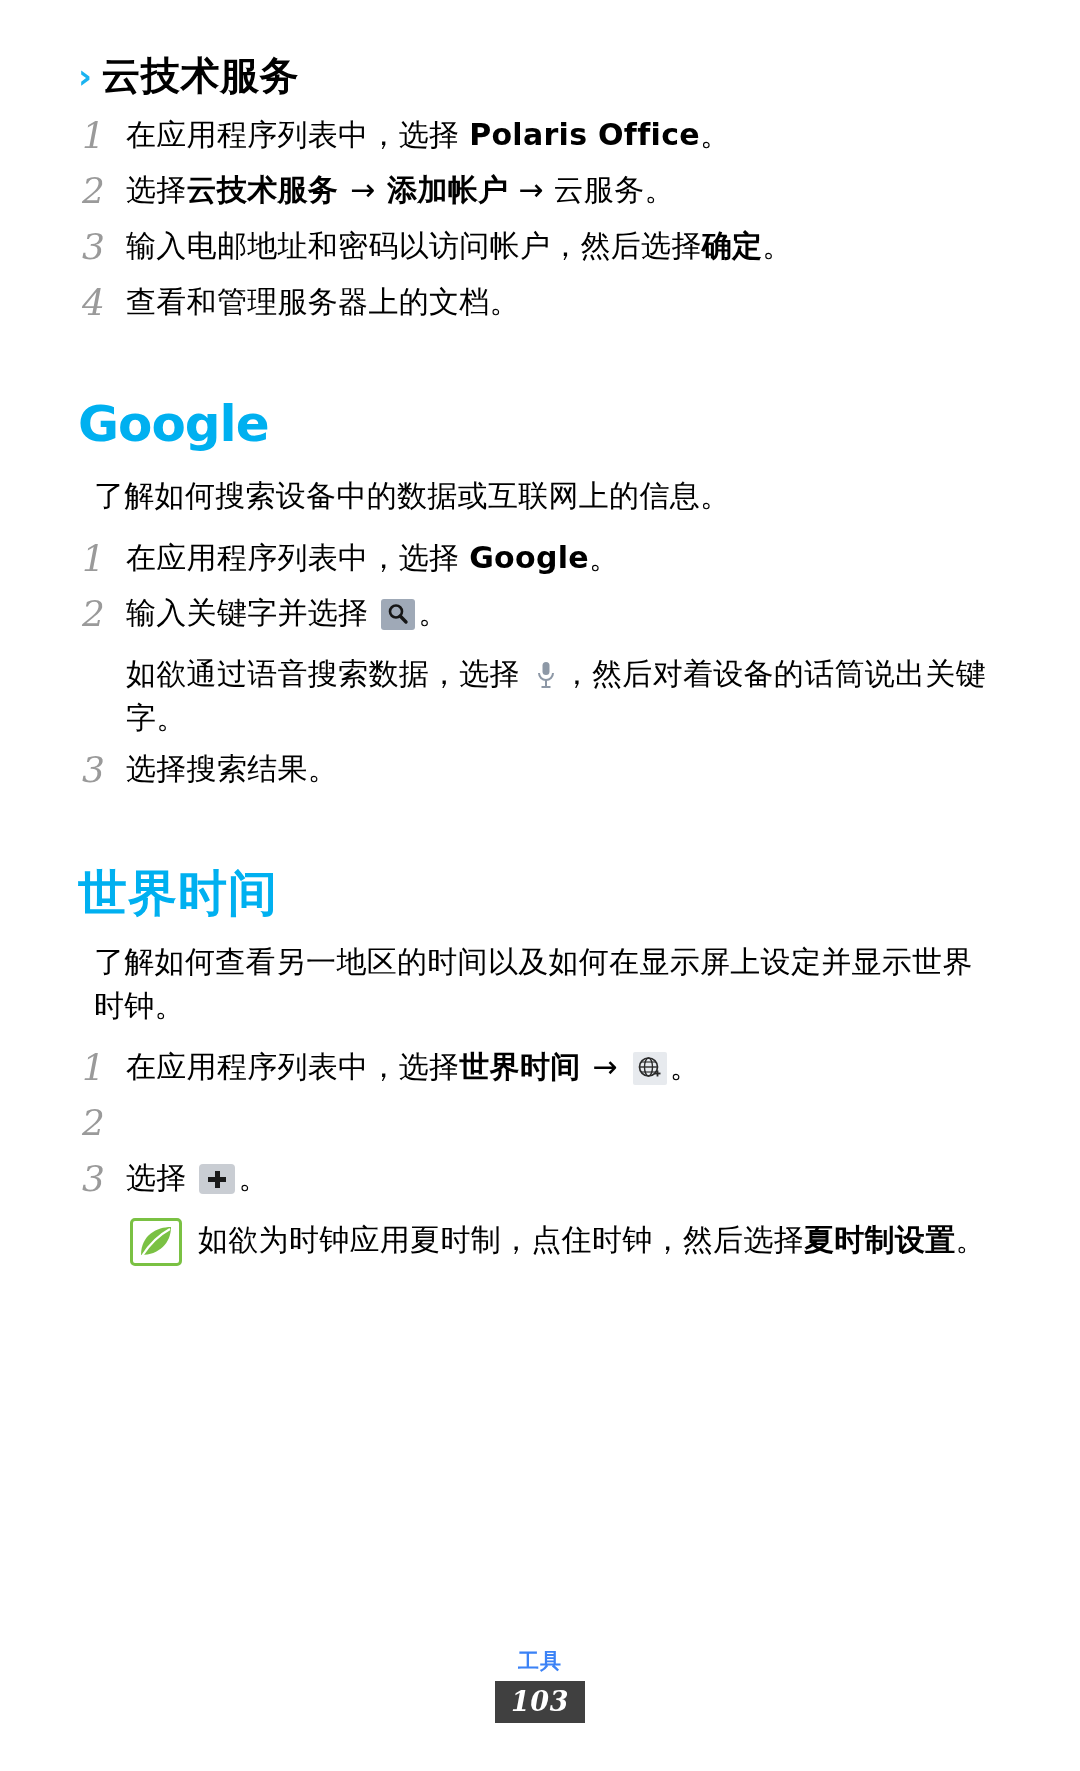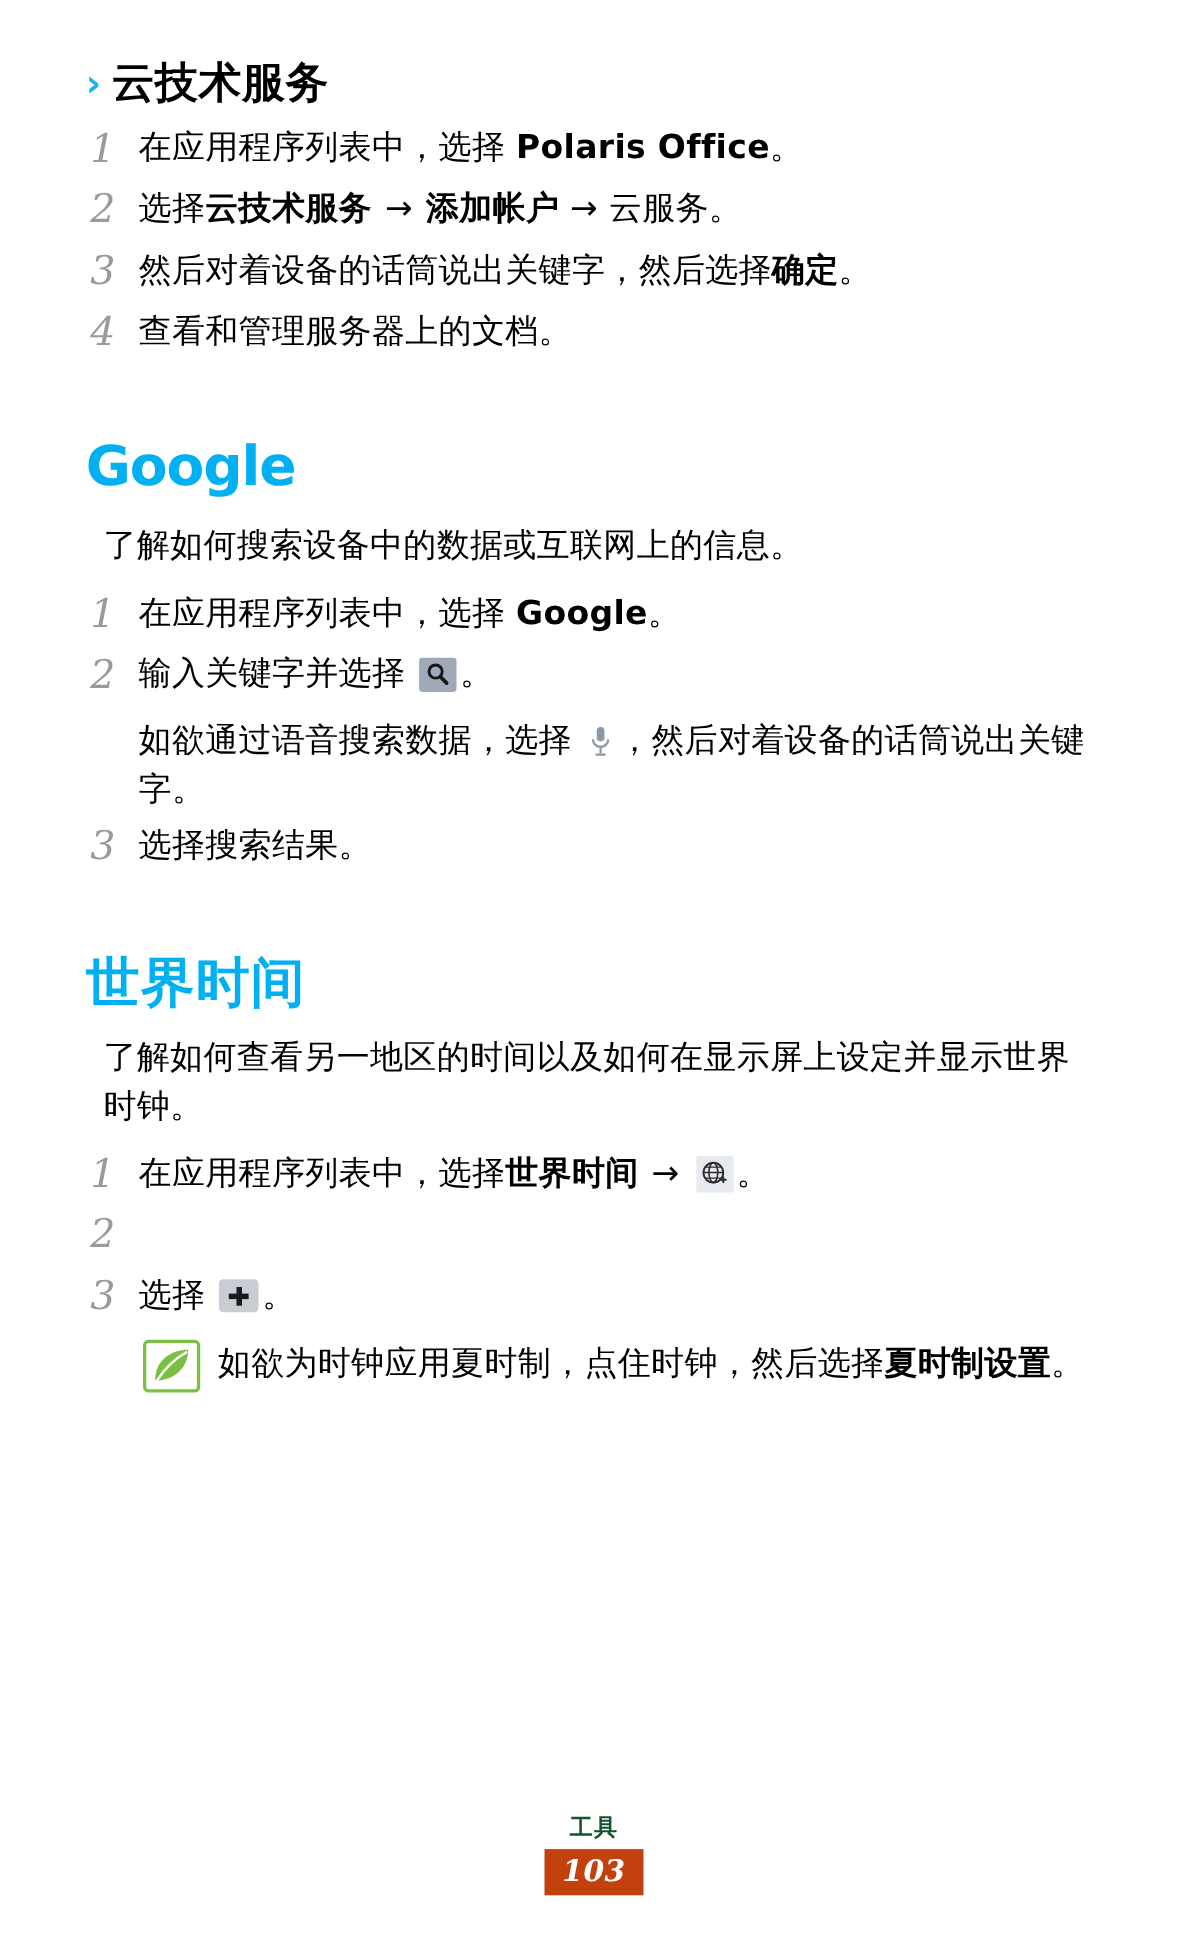--- a/index.html
+++ b/index.html
@@ -189,28 +189,28 @@
   
   .footer {
     position: absolute;
     left: 0;
     right: 0;
     bottom: 48px;
     text-align: center;
   }
   .footer-section {
     font-size: 21px;
-    color: #14532d;
+    color: #3b82f6;
     font-weight: bold;
     letter-spacing: 1px;
     margin-bottom: 6px;
   }
   .footer-page {
     display: inline-block;
-    background: #c2410c;
+    background: #404040;
     color: #ffffff;
     font-family: "DejaVu Serif", "Liberation Serif", serif;
     font-style: italic;
     font-weight: bold;
     font-size: 27px;
     padding: 5px 16px 6px 16px;
     letter-spacing: 0.5px;
   }
 </style>
 </head>
@@ -230,21 +230,21 @@
       <span class="step-body"><span>在应用程序列表中，选择 </span><b>Polaris Office</b><span>。</span></span>
     </li>
 
     <li class="step">
       <span class="step-num">2</span>
       <span class="step-body"><span>选择</span><b>云技术服务</b><span class="arrow"> → </span><b>添加帐户</b><span> → 云服务。</span></span>
     </li>
 
     <li class="step">
       <span class="step-num">3</span>
-      <span class="step-body"><span>然后对着设备的话筒说出关键字，然后选择</span><b>确定</b><span>。</span></span>
+      <span class="step-body"><span>输入电邮地址和密码以访问帐户，然后选择</span><b>确定</b><span>。</span></span>
     </li>
 
     <li class="step">
       <span class="step-num">4</span>
       <span class="step-body">查看和管理服务器上的文档。</span>
     </li>
 
   </ol>
 
   <h1 class="section-head latin">Google</h1>

